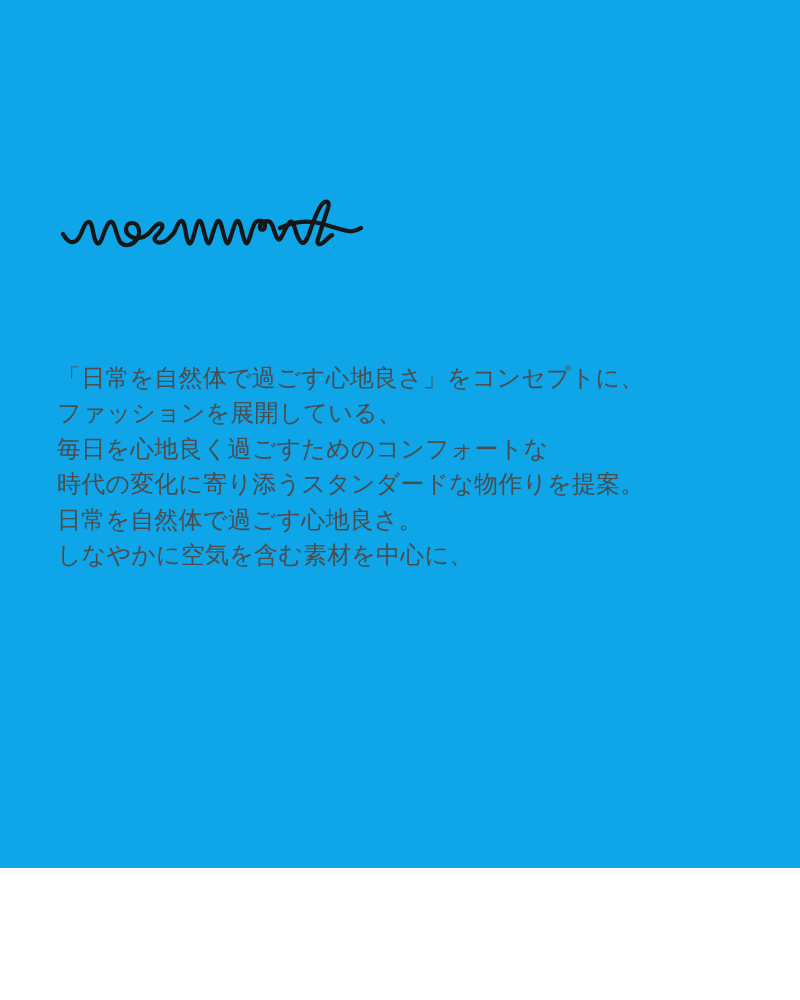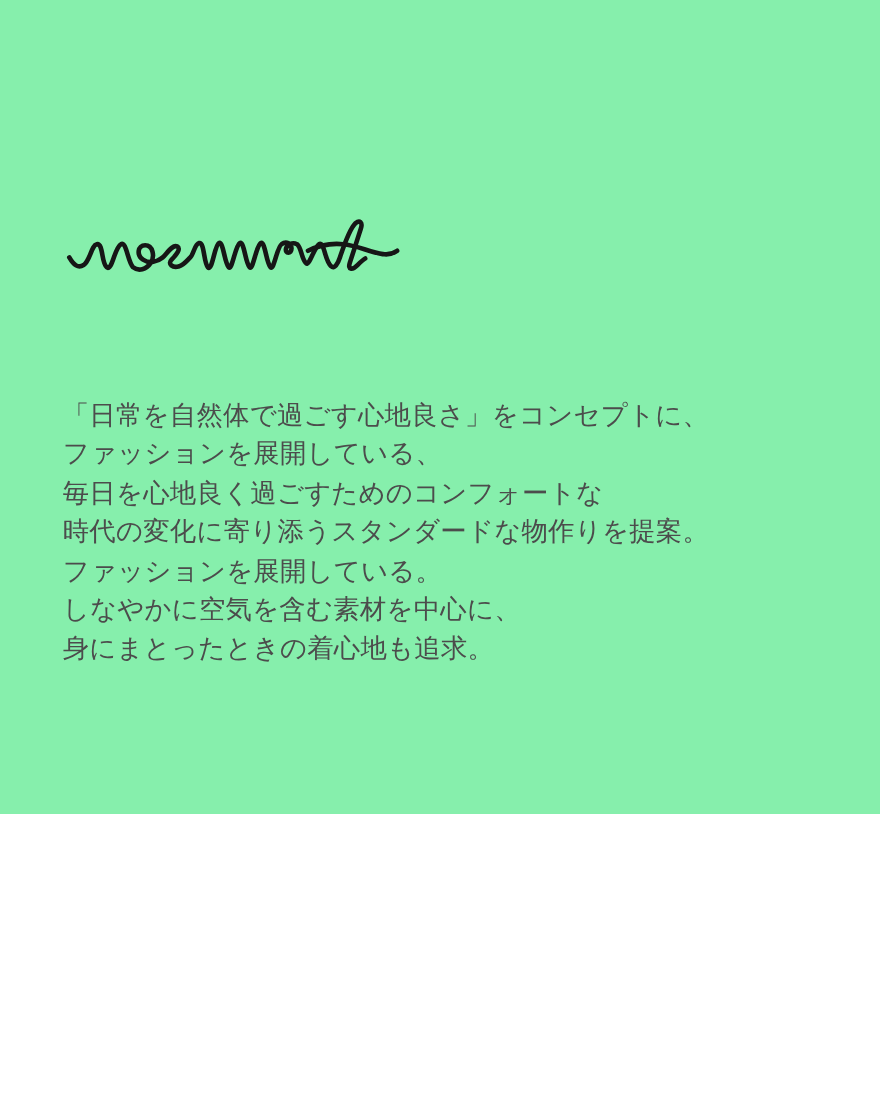--- a/index.html
+++ b/index.html
@@ -7,22 +7,22 @@
     padding: 0;
     background: #ffffff;
     width: 800px;
     height: 1000px;
     overflow: hidden;
     font-family: "Liberation Sans", sans-serif;
   }
   .page {
     position: relative;
     width: 800px;
-    height: 740px;
-    background: #86efac;
+    height: 868px;
+    background: #0ea5e9;
   }
   .brand-logo {
     position: absolute;
     left: 58px;
     top: 196px;
     width: 308px;
     height: 58px;
   }
   .brand-logo svg {
     display: block;
@@ -100,18 +100,17 @@
                C266,27 278,33 290,35
                C295,36 300,34 303,32"></path>
     </svg>
   </div>
 
   <div class="description">
     <div class="line">「日常を自然体で過ごす心地良さ」をコンセプトに、</div>
     <div class="line">ファッションを展開している、</div>
     <div class="line">毎日を心地良く過ごすためのコンフォートな</div>
     <div class="line">時代の変化に寄り添うスタンダードな物作りを提案。</div>
-    <div class="line">ファッションを展開している。</div>
+    <div class="line">日常を自然体で過ごす心地良さ。</div>
     <div class="line">しなやかに空気を含む素材を中心に、</div>
-    <div class="line">身にまとったときの着心地も追求。</div>
   </div>
 
 </div>
 
 </body></html>

